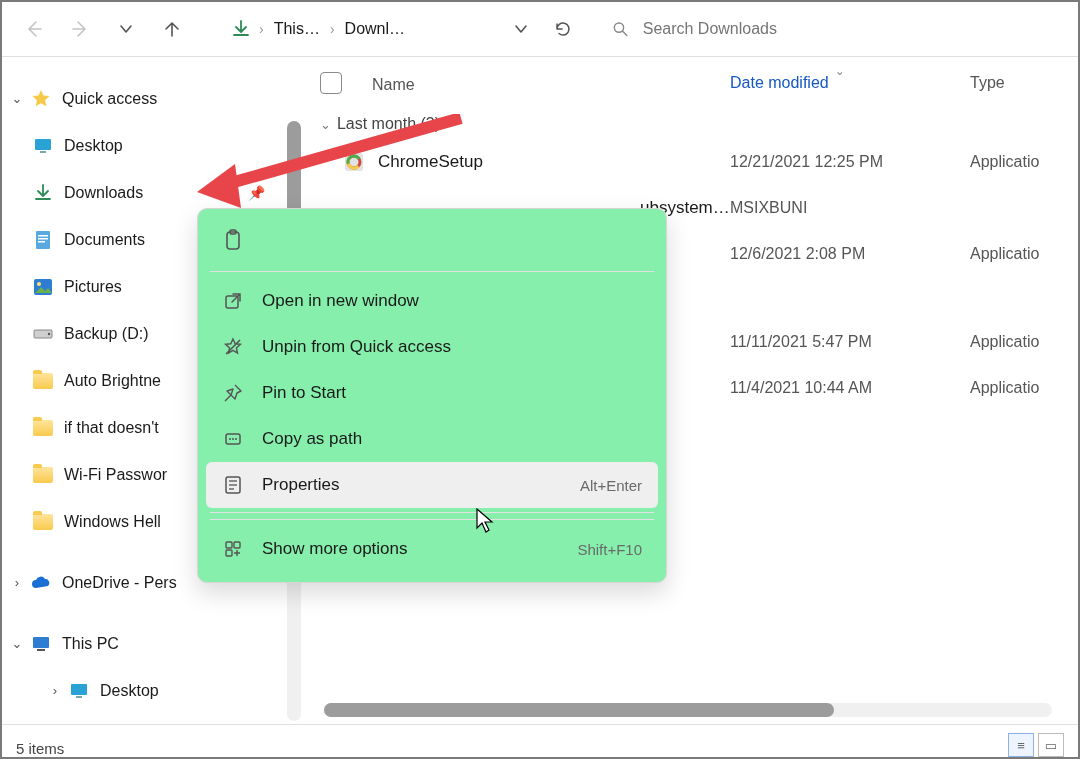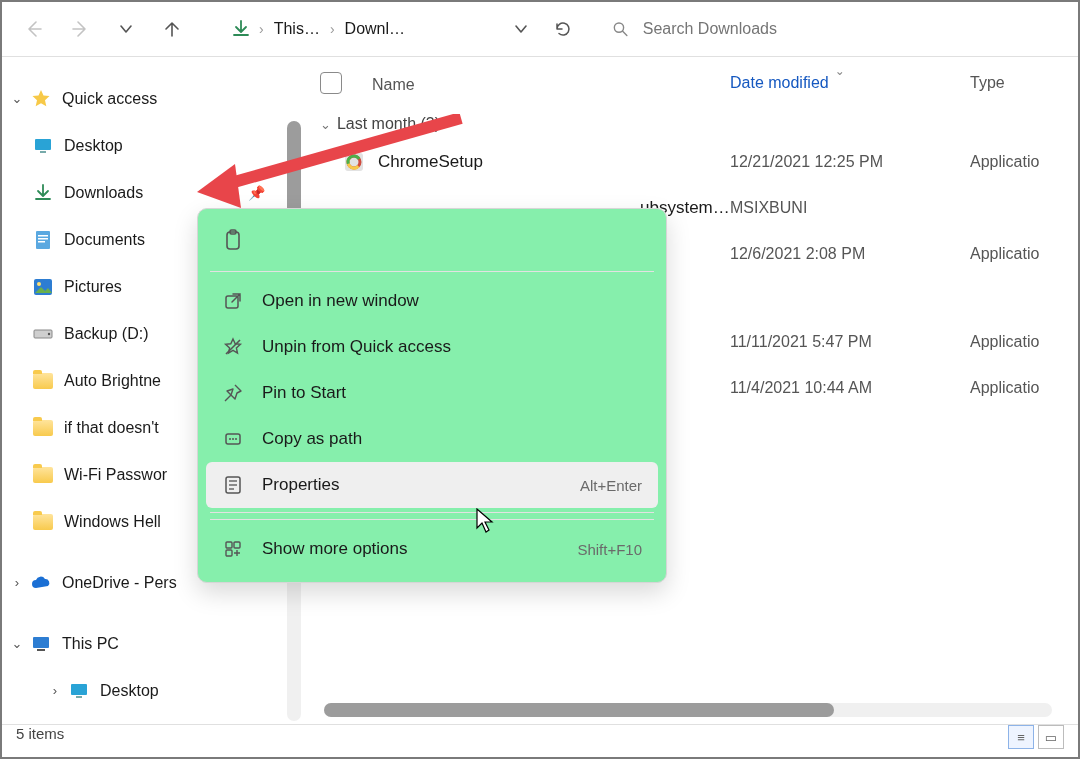--- a/index.html
+++ b/index.html
@@ -39,21 +39,21 @@
 .ctx-top{display:flex;gap:8px;padding:4px 10px 10px 10px}
 .ctx-icon-btn{width:34px;height:34px;display:flex;align-items:center;justify-content:center;border-radius:6px}
 .ctx-sep{height:1px;background:#e2e2e2;margin:4px 4px 6px 4px}
 .ctx-item{display:flex;align-items:center;height:46px;padding:0 16px;border-radius:6px;font-size:17px;gap:18px}
 .ctx-item.hover{background:#efefef}
 .ctx-item .shortcut{margin-left:auto;color:#6a6a6a;font-size:15px}
 .ctx-item .mico{width:22px;height:22px;display:flex;align-items:center;justify-content:center;color:#444}
 .arrow{position:absolute;left:189px;top:112px;z-index:60;pointer-events:none}
 .hscroll{position:absolute;left:322px;right:26px;bottom:40px;height:14px;background:#f0f0f0;border-radius:7px}
 .hscroll .thumb{height:14px;width:70%;background:#9c9c9c;border-radius:7px}
-.status{position:absolute;left:0;right:0;bottom:0;height:32px;border-top:1px solid #e0e0e0;display:flex;align-items:flex-start;padding:0 14px;font-size:15px;color:#444}
+.status{position:absolute;left:0;right:0;bottom:0;height:32px;border-top:1px solid #e0e0e0;display:flex;align-items:flex-end;padding:0 14px;font-size:15px;color:#444}
 .status .views{margin-left:auto;display:flex;gap:4px}
 .view-btn{width:24px;height:22px;display:flex;align-items:center;justify-content:center;border:1px solid #bcbcbc;font-size:13px;color:#666}
 .view-btn.active{background:#eef4ff;border-color:#8db3e8}
 svg{display:block}
 .folder-ico{width:20px;height:16px;background:linear-gradient(#ffe49c,#f8ca4d);border-radius:2px;position:relative}
 .folder-ico:before{content:"";position:absolute;top:-3px;left:0;width:9px;height:4px;background:#f8ca4d;border-radius:2px 2px 0 0}
 .cursor{position:absolute;left:474px;top:506px;z-index:70;pointer-events:none}
 </style>
 </head>
 <body>

